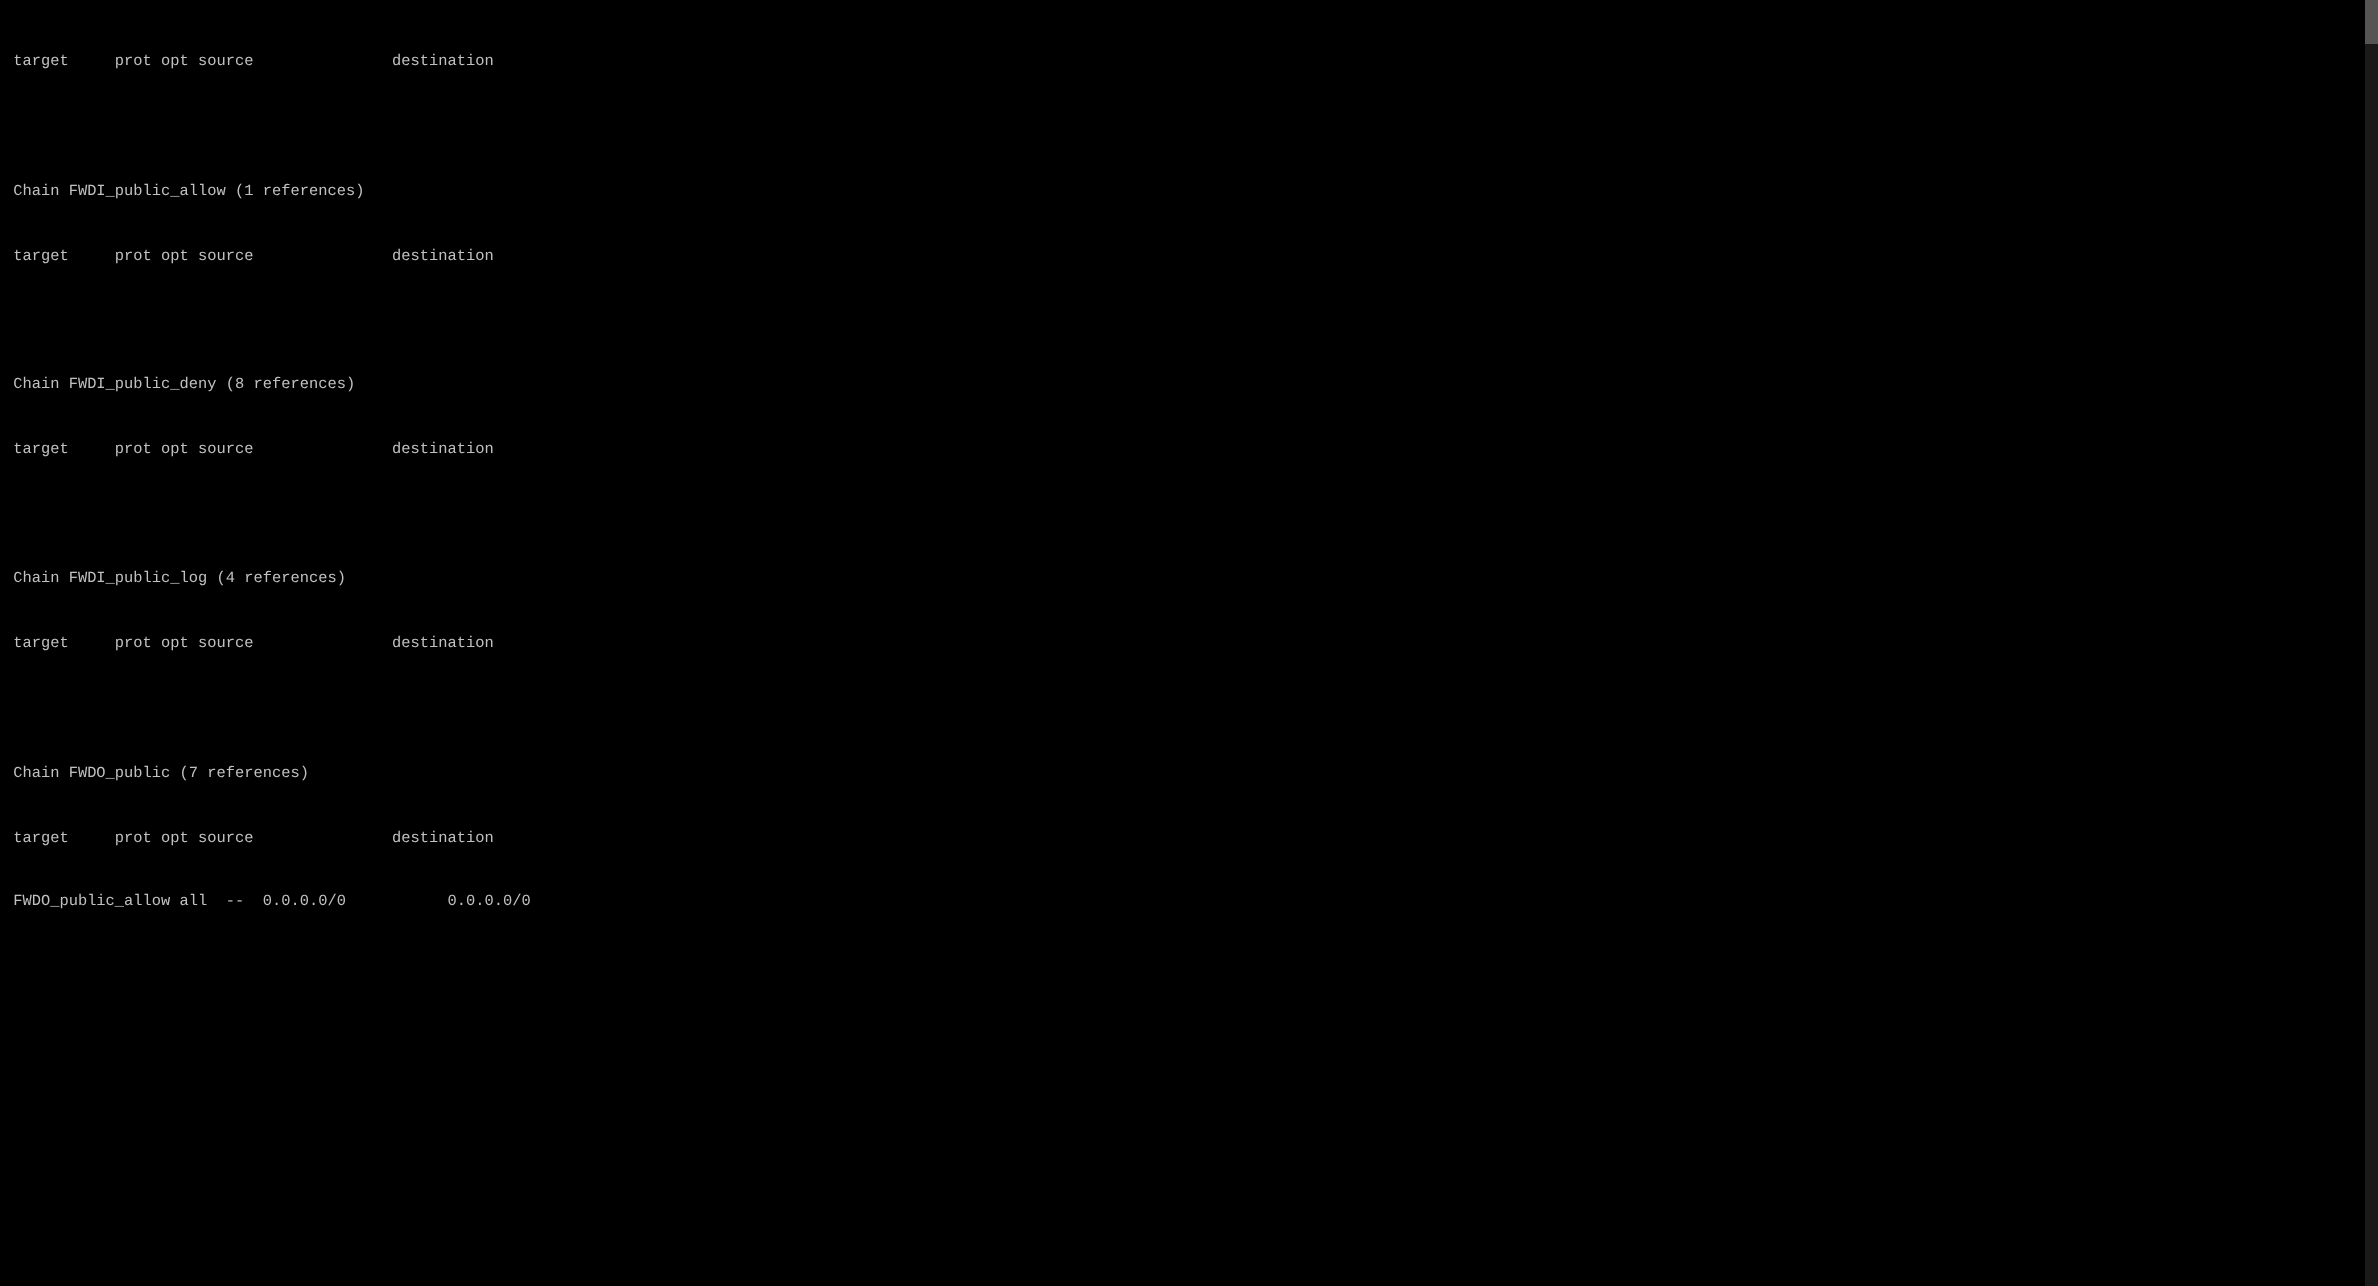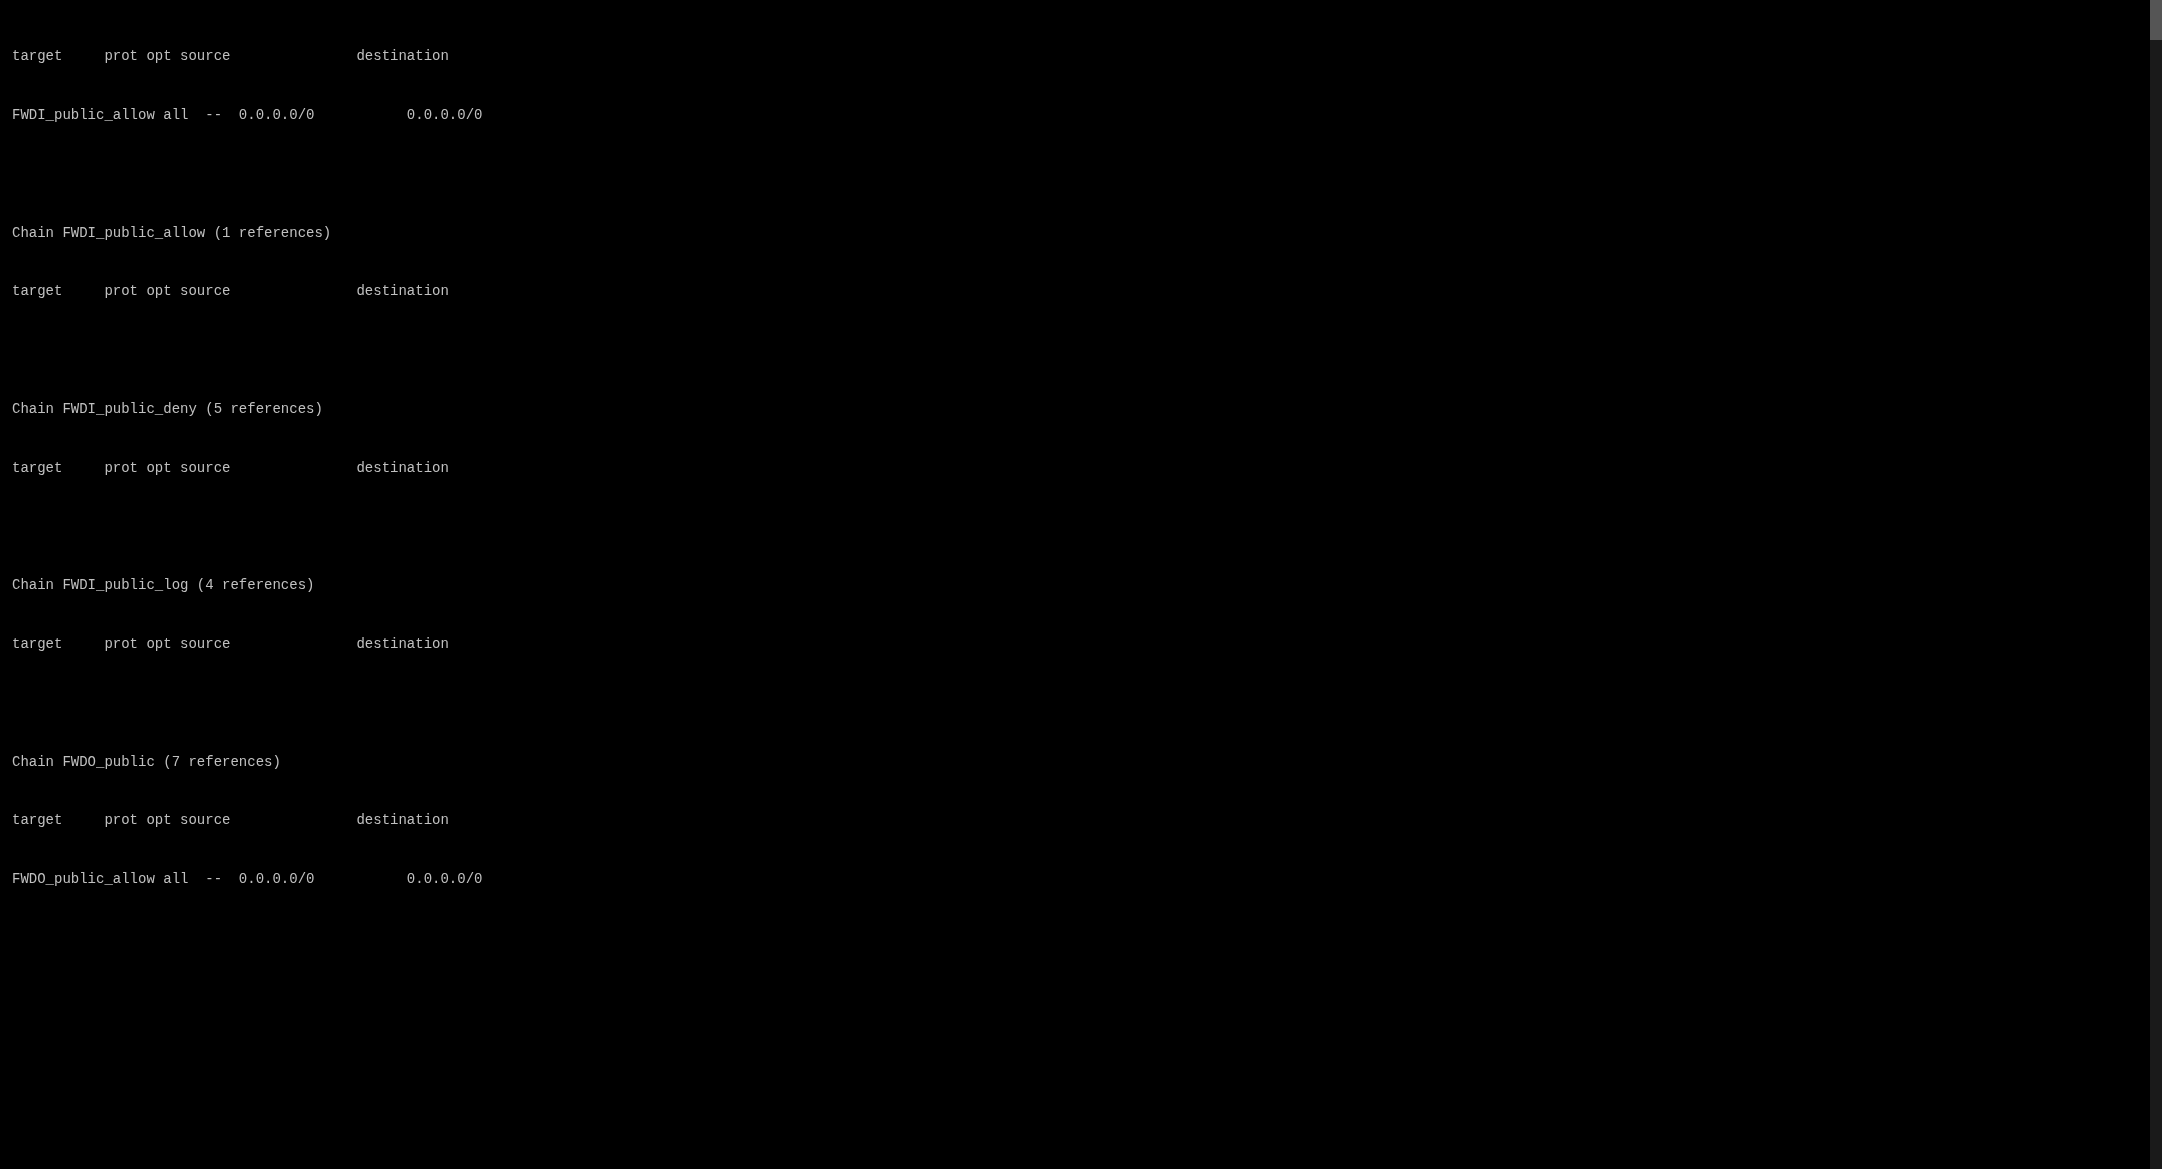--- a/index.html
+++ b/index.html
@@ -46,26 +46,25 @@
       width: 12px;
       height: 40px;
       background: #555;
     }
   </style>
 </head>
 <body>
 
 <div class="terminal">
   <span class="line">target     prot opt source               destination         </span>
-  <span class="line">FWDI_public_allow all  --  0.0.0.0/0           0.0.0.0/0           </span>
   <span class="line"> </span>
   <span class="line">Chain FWDI_public_allow (1 references)</span>
   <span class="line">target     prot opt source               destination         </span>
   <span class="line"> </span>
-  <span class="line">Chain FWDI_public_deny (5 references)</span>
+  <span class="line">Chain FWDI_public_deny (8 references)</span>
   <span class="line">target     prot opt source               destination         </span>
   <span class="line"> </span>
   <span class="line">Chain FWDI_public_log (4 references)</span>
   <span class="line">target     prot opt source               destination         </span>
   <span class="line"> </span>
   <span class="line">Chain FWDO_public (7 references)</span>
   <span class="line">target     prot opt source               destination         </span>
   <span class="line">FWDO_public_allow all  --  0.0.0.0/0           0.0.0.0/0           </span>
   
   

